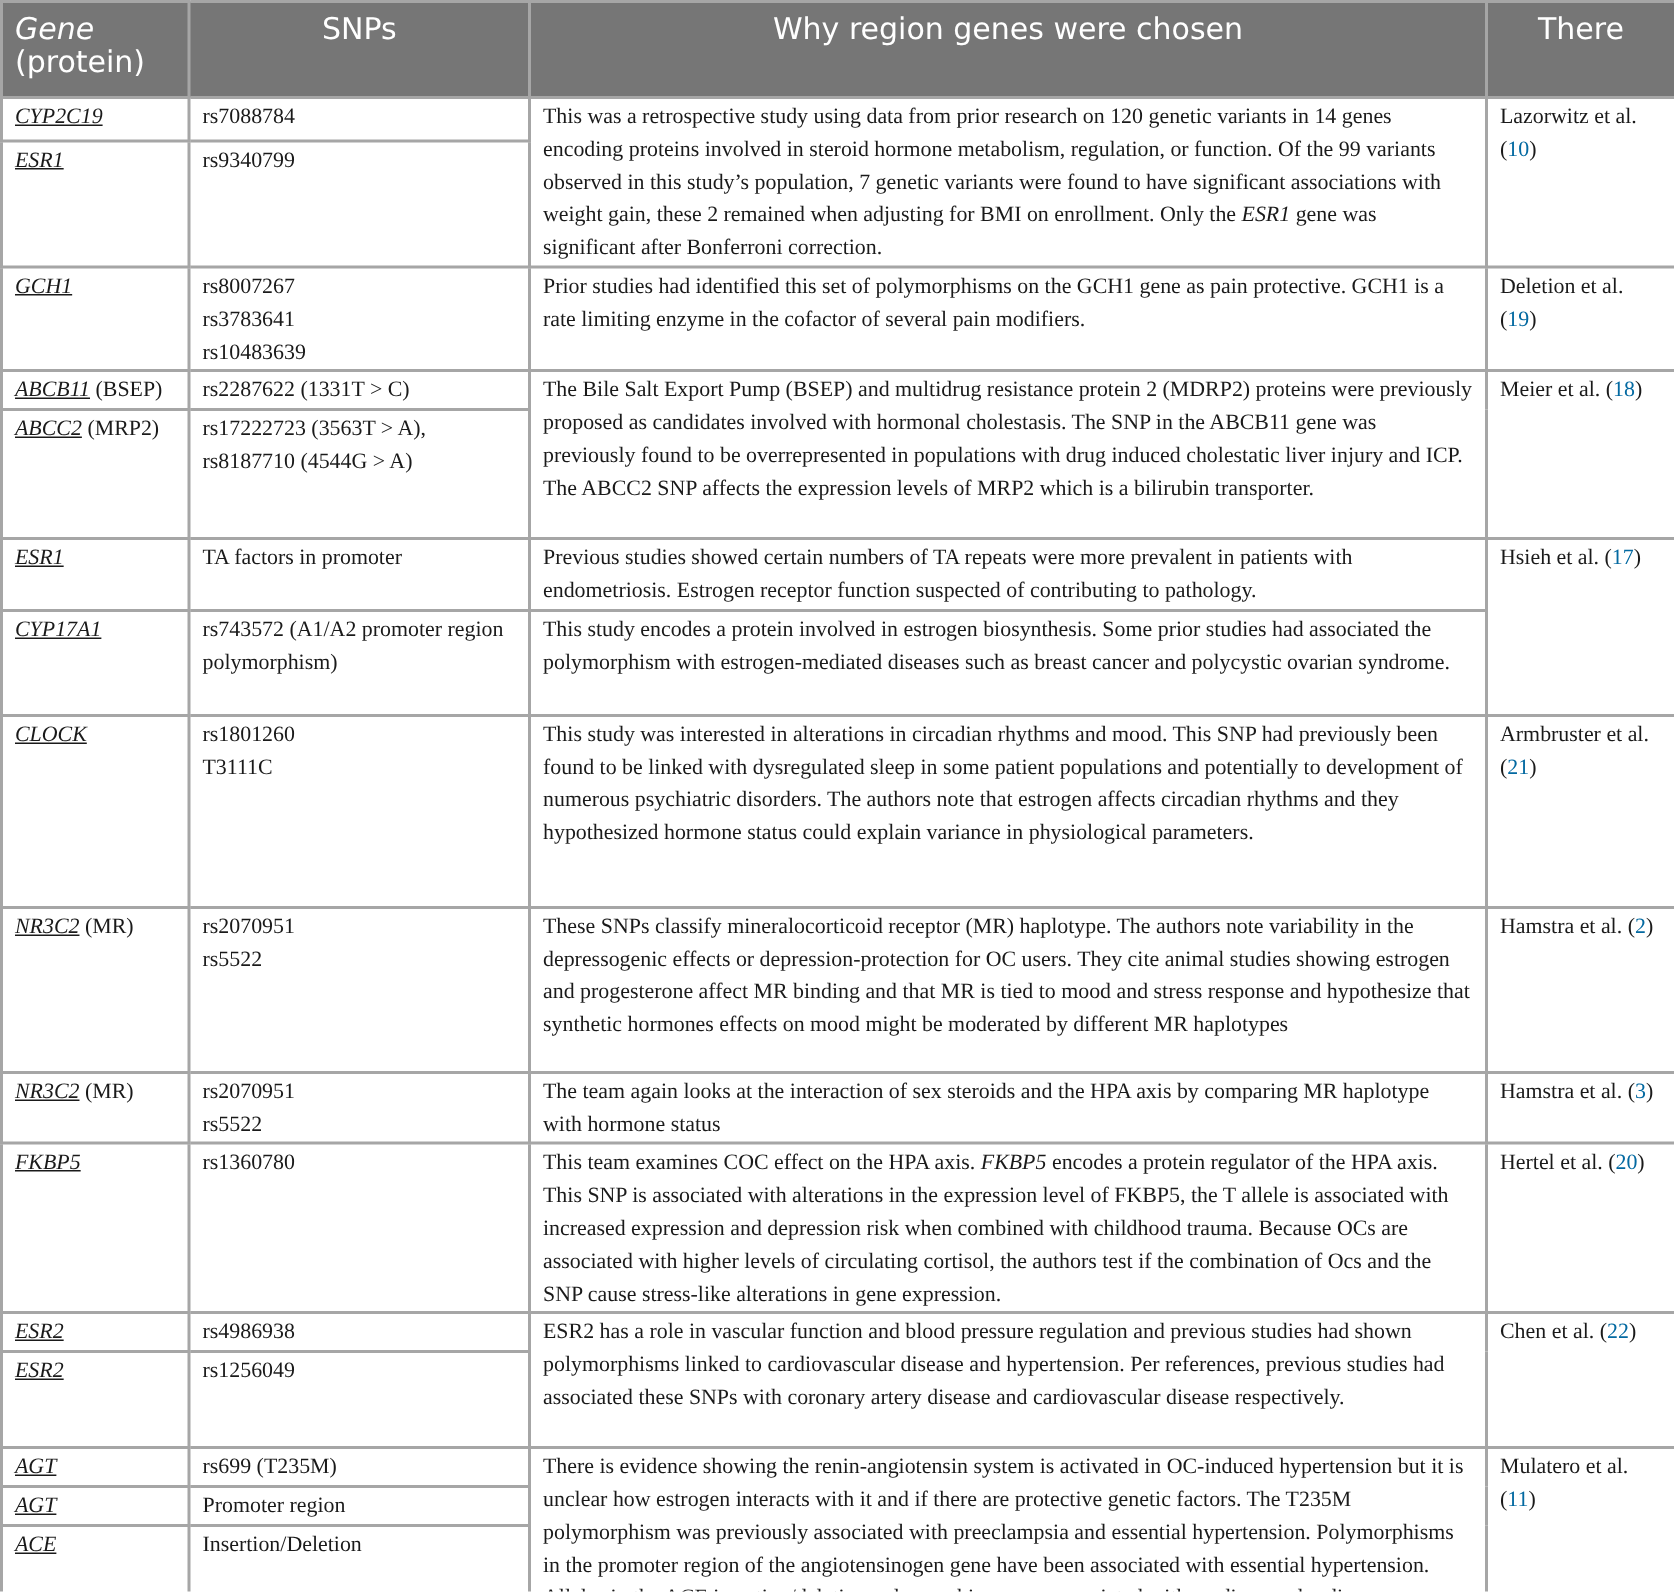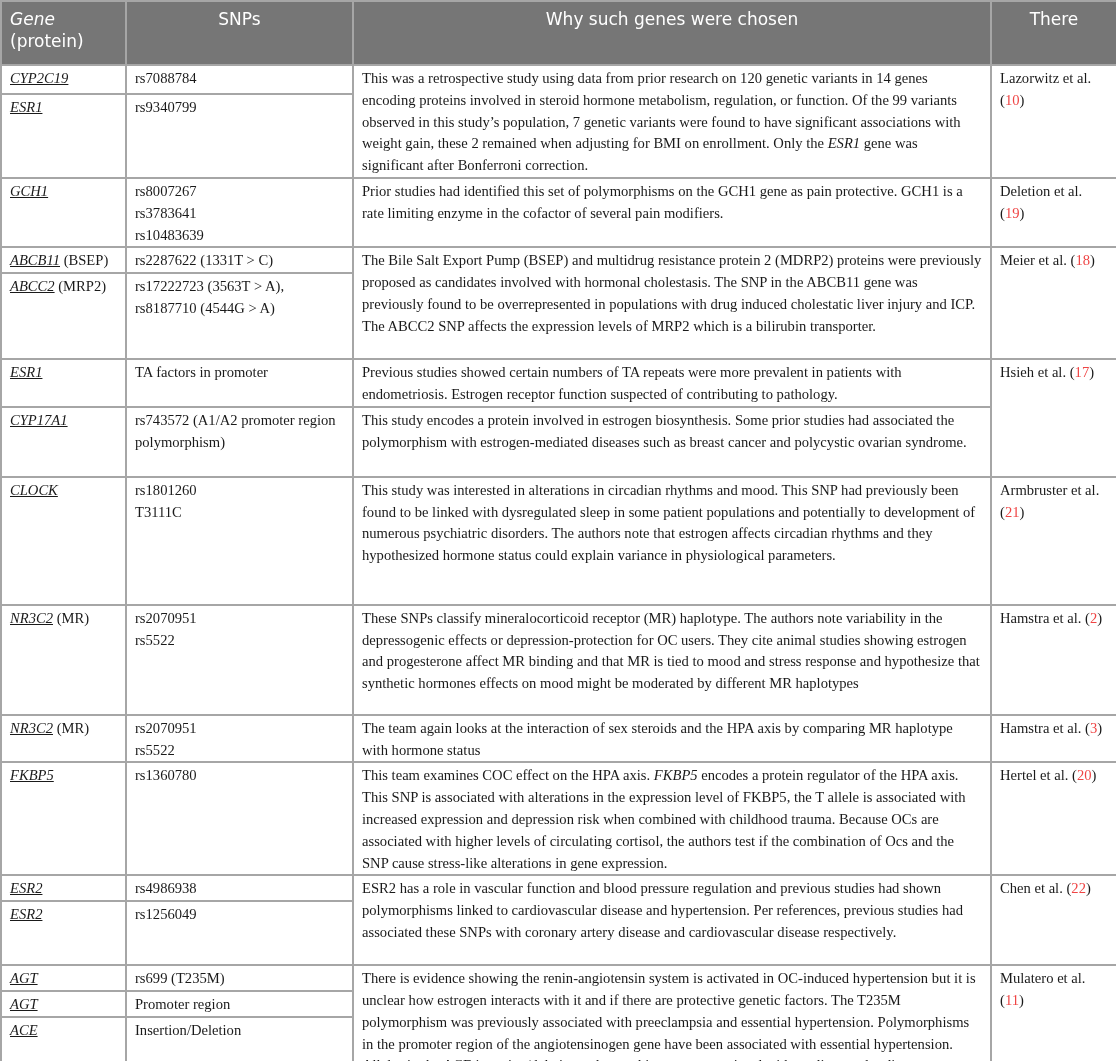--- a/index.html
+++ b/index.html
@@ -21,48 +21,48 @@
     vertical-align: top;
     text-align: left;
     padding: 2px 8px 0 8px;
     line-height: 21.8px;
   }
   table.gt thead th {
     background: #767676;
     color: #ffffff;
     font-family: "DejaVu Sans", "Liberation Sans", sans-serif;
     font-weight: normal;
-    font-size: 17px;
+    font-size: 20px;
     line-height: 22px;
     height: 56px;
     padding: 6px 8px 0 8px;
     text-align: center;
     border-color: #a6a6a6;
   }
   table.gt thead th.left { text-align: left; }
   .gene { font-style: italic; text-decoration: underline; }
   .why { text-align: justify; border-radius: 31px; }
-  .ref { color: #ef4444; }
+  .ref { color: #0369a1; }
   .snp-line { display: block; }
 </style>
 </head>
 <body>
 
 <table class="gt">
   <colgroup>
     <col class="c1">
       <col class="c2">
       <col class="c3">
       <col class="c4">
   </colgroup>
   <thead>
     <tr>
       <th class="left"><i>Gene</i><br><span>(protein)</span></th>
       <th>SNPs</th>
-      <th>Why such genes were chosen</th>
+      <th>Why region genes were chosen</th>
       <th>There</th>
     </tr>
   </thead>
   <tbody>
 
     <tr>
       <td><span class="gene">CYP2C19</span></td>
       <td>
           <span class="snp-line">rs7088784</span>
         </td>

